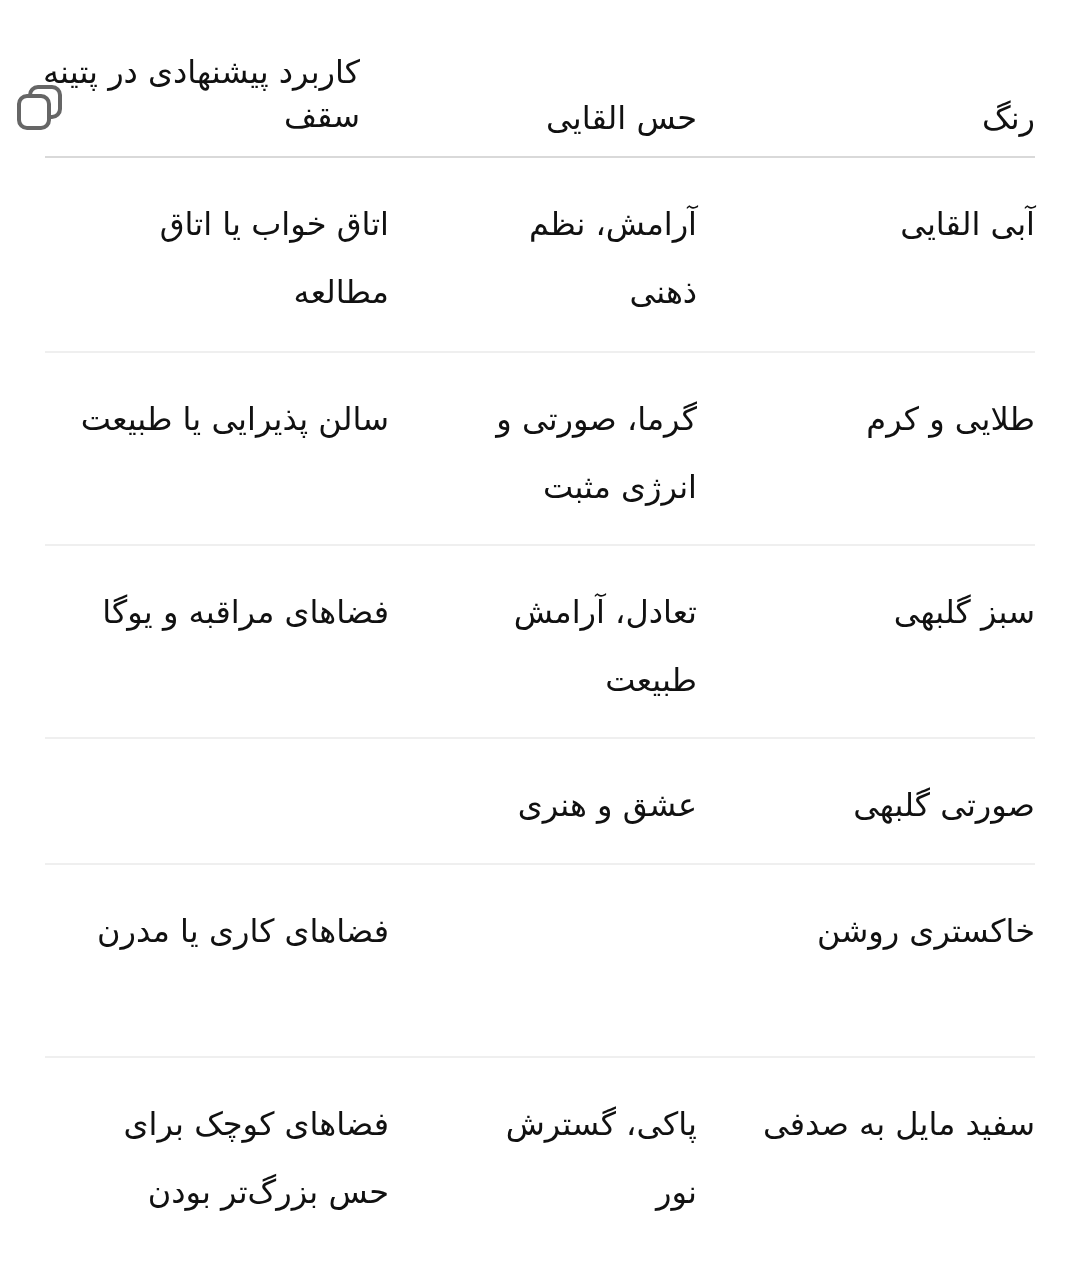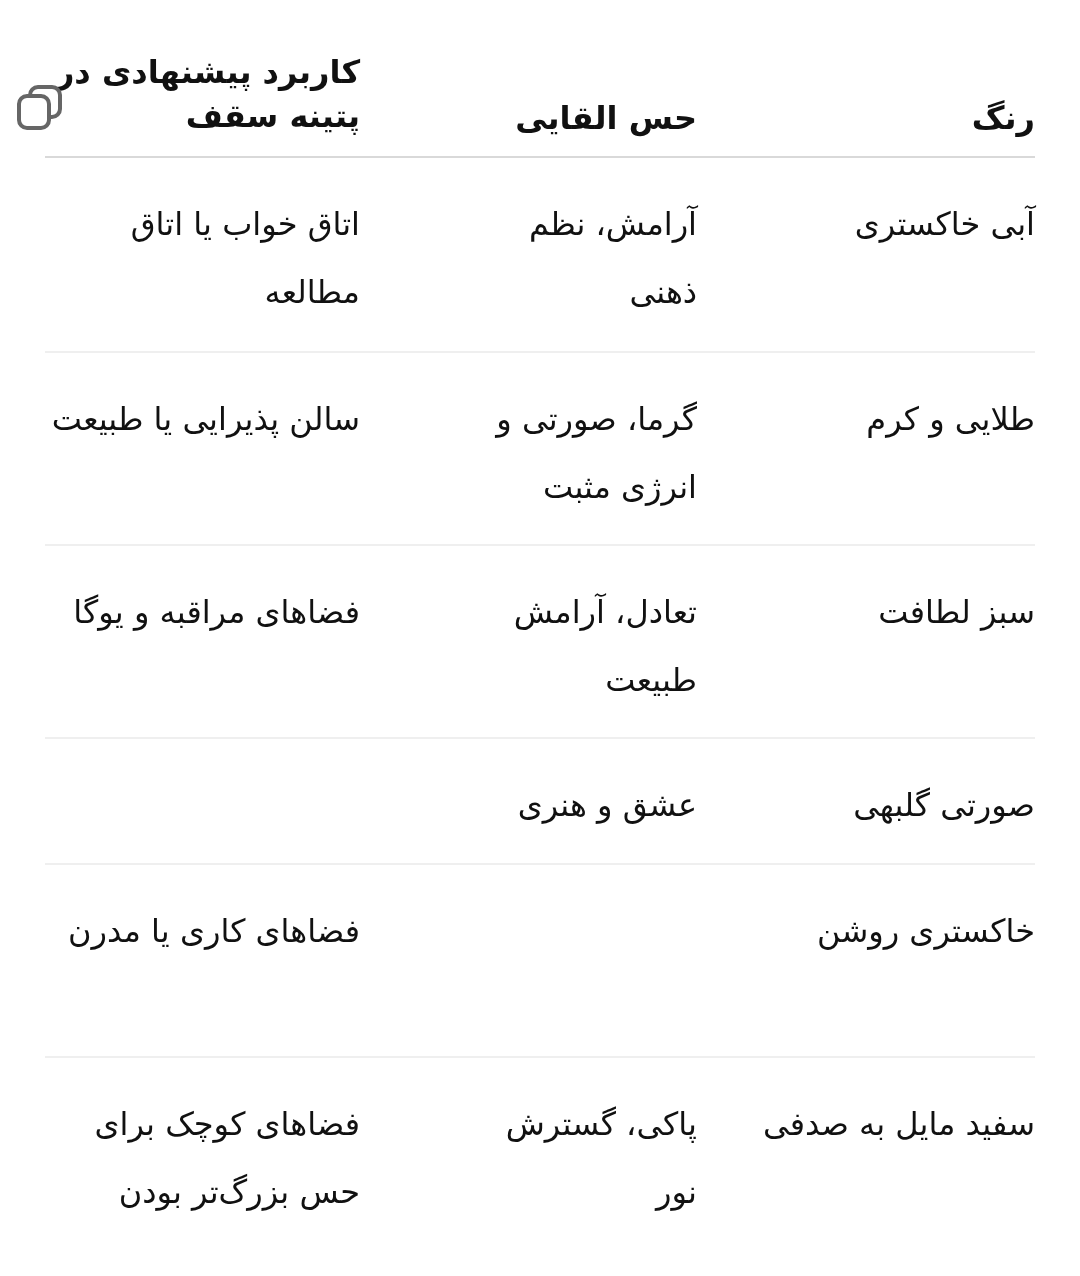--- a/index.html
+++ b/index.html
@@ -23,21 +23,21 @@
       direction: rtl;
     }
     .hdr {
       position: relative;
       height: 158px;
       border-bottom: 2px solid #d9d9d9;
       box-sizing: border-box;
     }
     .hcell {
       position: absolute;
-      font-weight: bold;
+      font-weight: normal;
       font-size: 32px;
       line-height: 44px;
       text-align: right;
       color: #111;
     }
     .h-color { right: 0; top: 96px; }
     .h-feel { right: 338px; top: 96px; margin-left: 12px; }
     .h-use { right: 675px; top: 50px; width: 320px; }
     .copy-btn {
       position: absolute;
@@ -56,44 +56,44 @@
     .cell {
       position: absolute;
       top: 32px;
       font-size: 32px;
       line-height: 68px;
       text-align: right;
       color: #111;
     }
     .c-color { right: 0; width: 300px; }
     .c-feel { right: 338px; width: 220px; }
-    .c-use { right: 675px; width: 320px; }
+    .c-use { right: 646px; width: 320px; }
   </style>
 </head>
 <body>
 
 <div class="table-wrap">
   <div class="hdr">
     <div class="hcell h-color">رنگ</div>
     <div class="hcell h-feel">حس القایی</div>
     <div class="hcell h-use">کاربرد پیشنهادی در پتینه سقف</div>
   </div>
 
   <div class="row" style="height:195px">
-    <div class="cell c-color">آبی خاکستری</div>
+    <div class="cell c-color">آبی القایی</div>
     <div class="cell c-feel">آرامش، نظم ذهنی</div>
     <div class="cell c-use">اتاق خواب یا اتاق مطالعه</div>
   </div>
   <div class="row" style="height:193px">
     <div class="cell c-color">طلایی و کرم</div>
     <div class="cell c-feel">گرما، صورتی و انرژی مثبت</div>
     <div class="cell c-use">سالن پذیرایی یا طبیعت</div>
   </div>
   <div class="row" style="height:193px">
-    <div class="cell c-color">سبز لطافت</div>
+    <div class="cell c-color">سبز گلبهی</div>
     <div class="cell c-feel">تعادل، آرامش طبیعت</div>
     <div class="cell c-use">فضاهای مراقبه و یوگا</div>
   </div>
   <div class="row" style="height:126px">
     <div class="cell c-color">صورتی گلبهی</div>
     <div class="cell c-feel">عشق و هنری</div>
   </div>
   <div class="row" style="height:193px">
     <div class="cell c-color">خاکستری روشن</div>
     <div class="cell c-use">فضاهای کاری یا مدرن</div>

